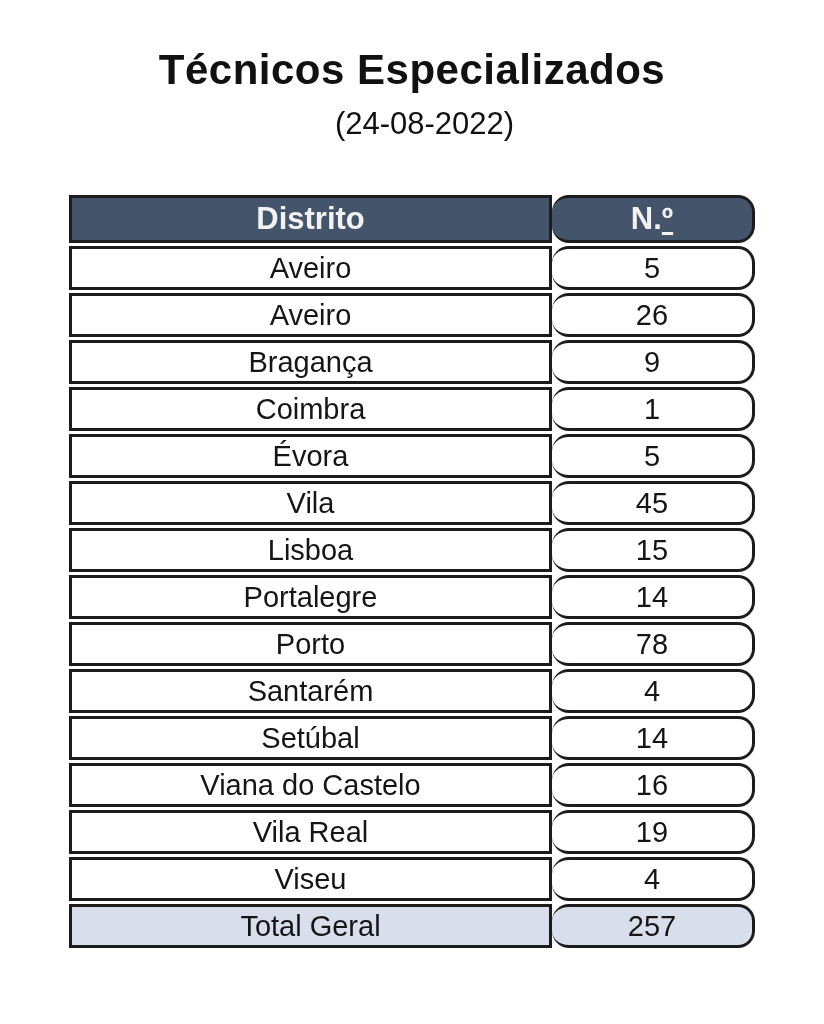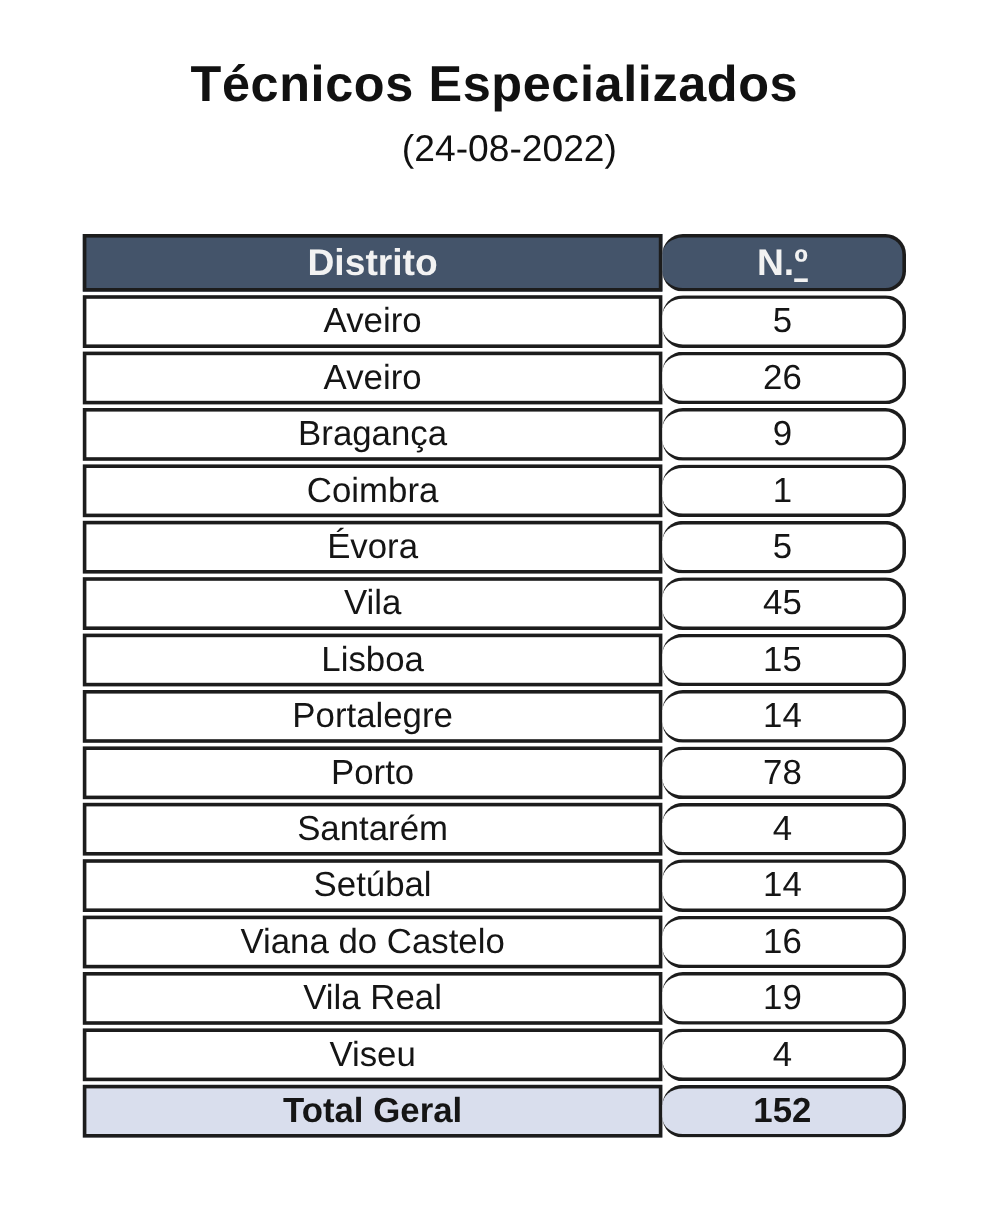--- a/index.html
+++ b/index.html
@@ -75,21 +75,21 @@
     font-size: 31px;
     height: 46px;
     line-height: 42px;
   }
   .ordinal {
     text-decoration: underline;
     text-underline-offset: 3px;
   }
   tr.total-row td {
     background: var(--total-bg);
-    font-weight: bold;
+    font-weight: normal;
   }
 </style>
 </head>
 <body>
 
 <div class="page">
 
   <h1 class="title">Técnicos Especializados</h1>
   <div class="subtitle">(24-08-2022)</div>
 
@@ -156,18 +156,18 @@
       <tr>
         <td class="c-d">Vila Real</td>
         <td class="c-n">19</td>
       </tr>
       <tr>
         <td class="c-d">Viseu</td>
         <td class="c-n">4</td>
       </tr>
       <tr class="total-row">
         <td class="c-d">Total Geral</td>
-        <td class="c-n">152</td>
+        <td class="c-n">257</td>
       </tr>
     </tbody>
   </table>
 
 </div>
 
 </body></html>

